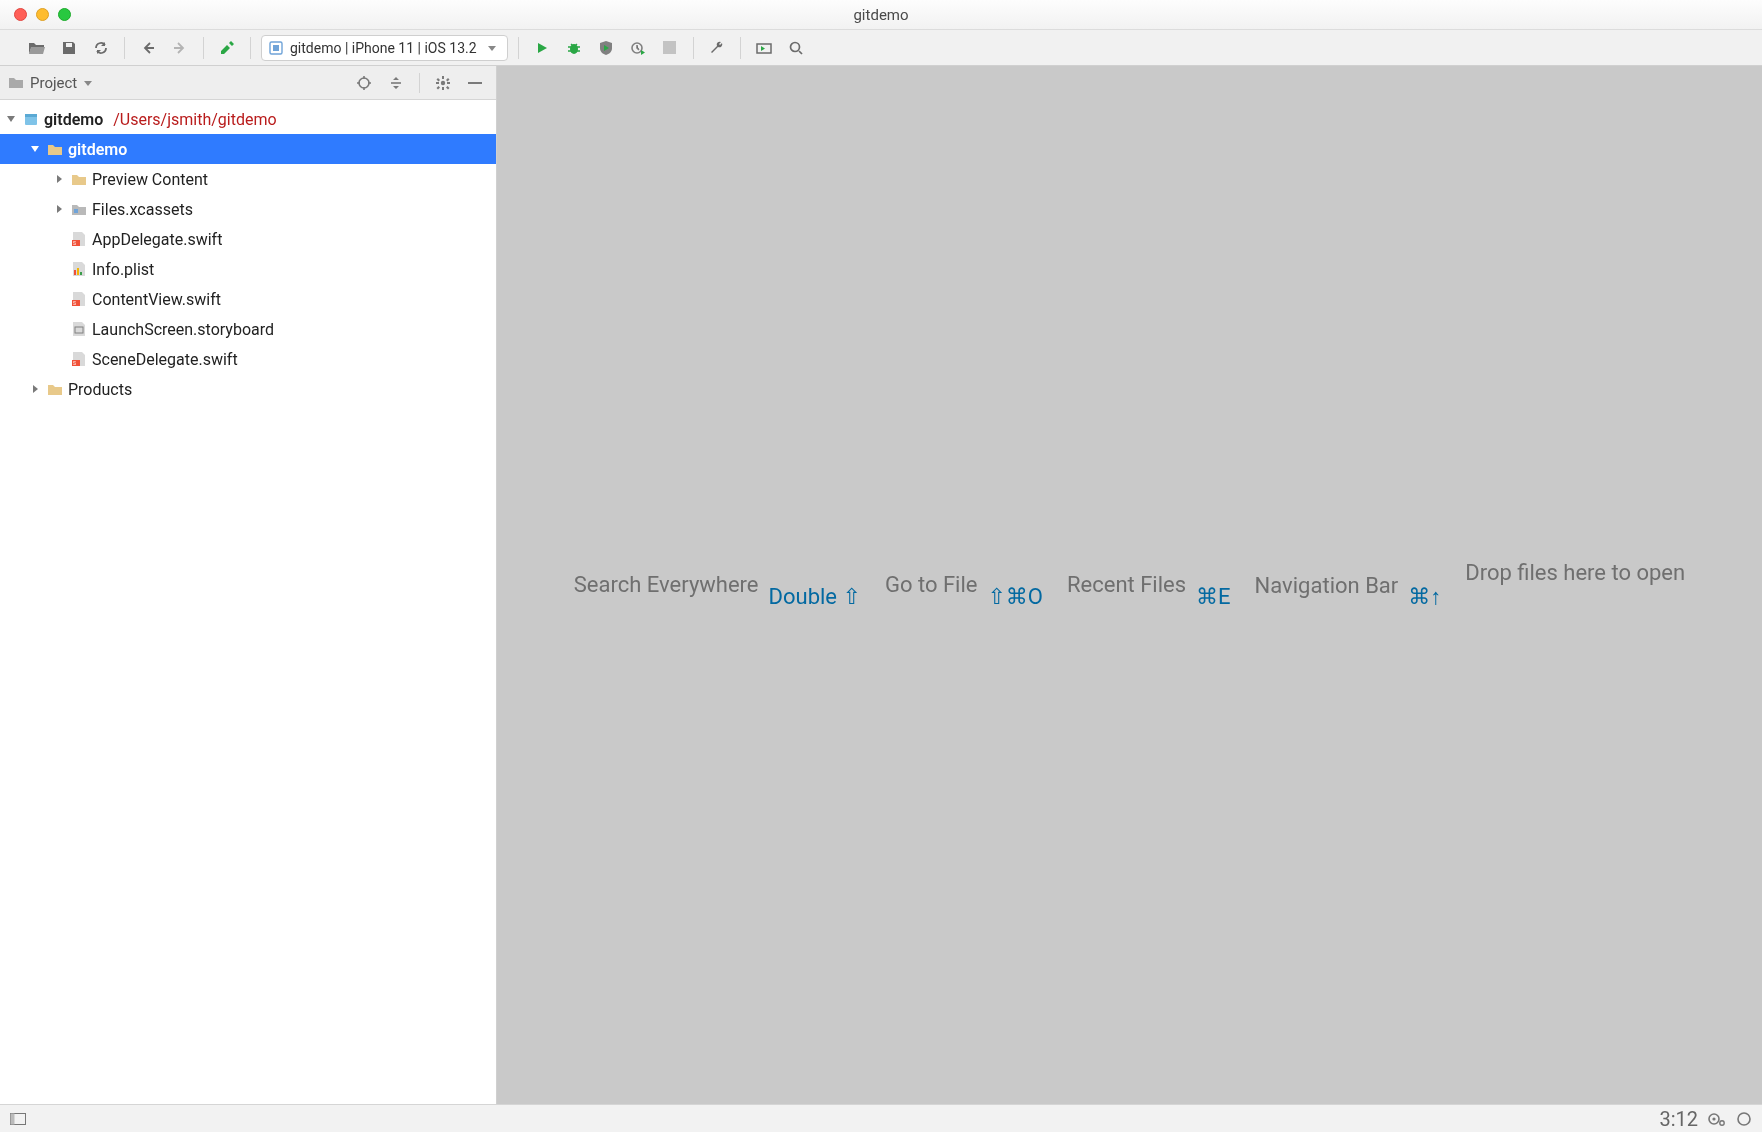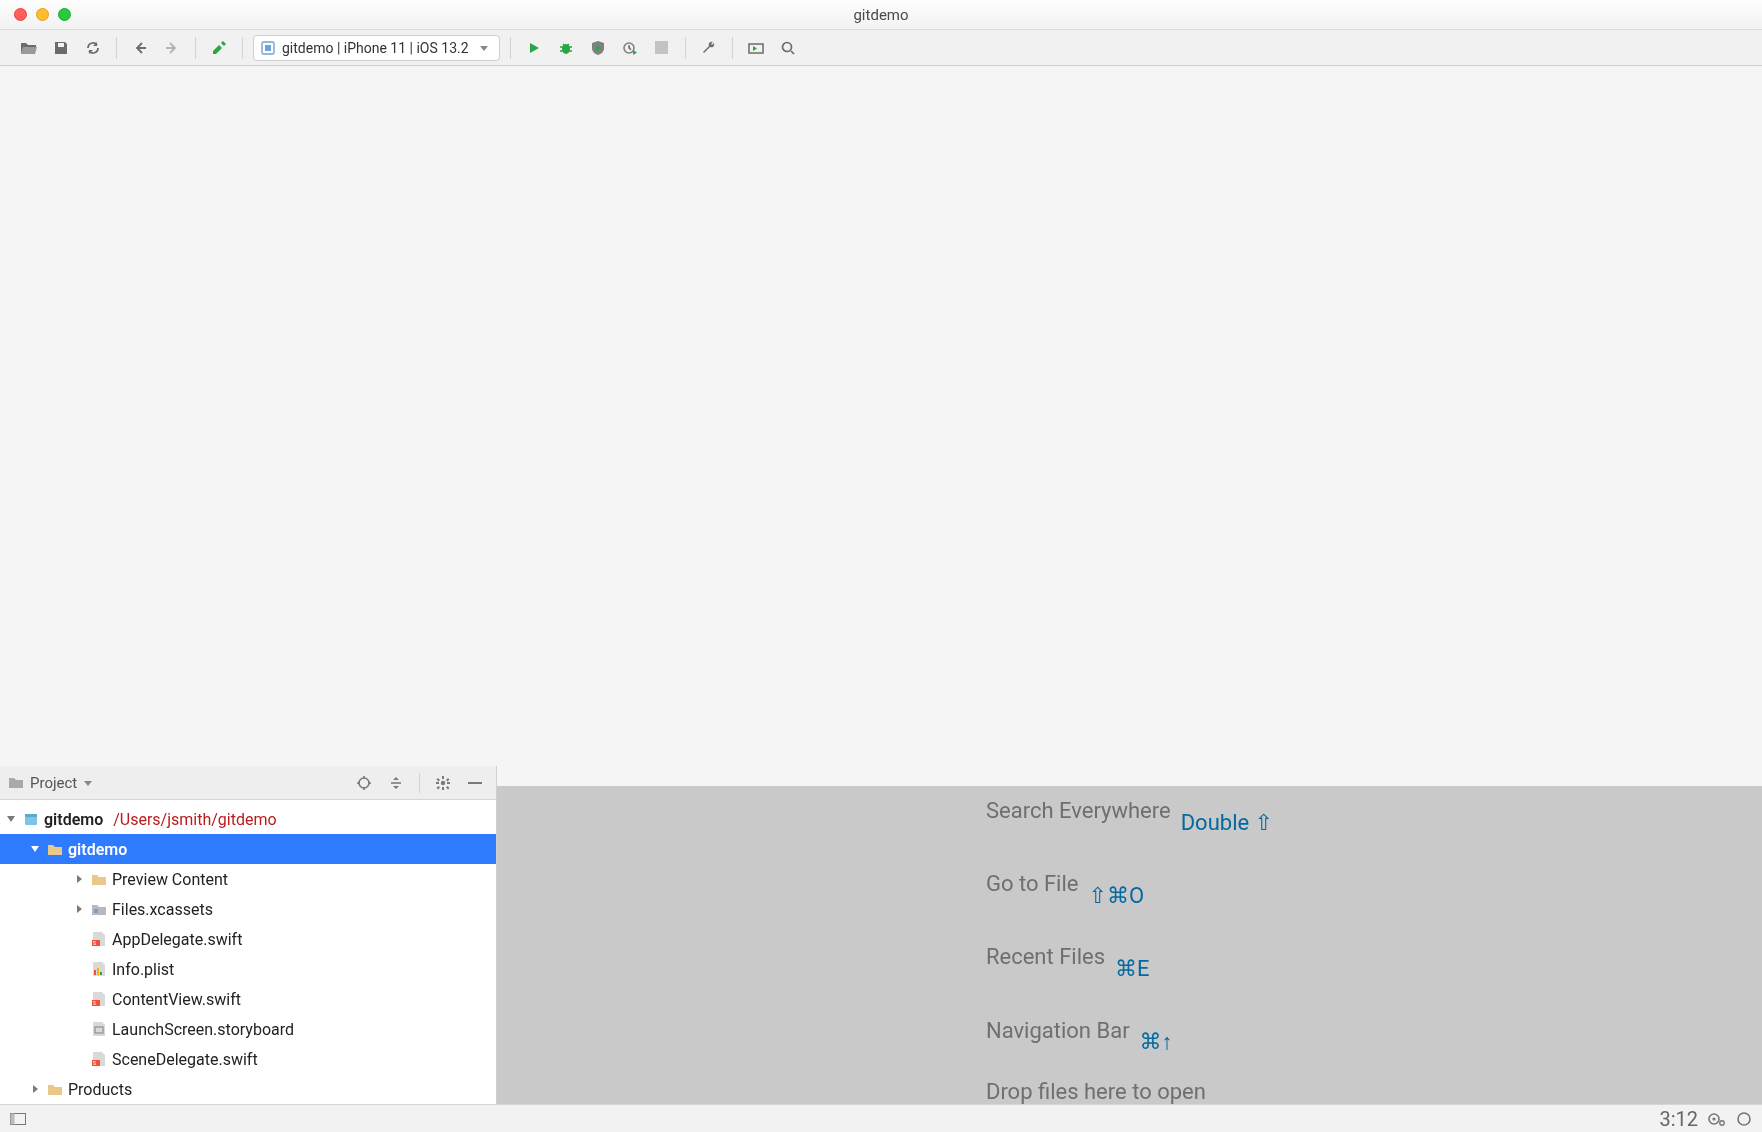--- a/index.html
+++ b/index.html
@@ -9,29 +9,29 @@
   
   .titlebar { height: 30px; display: flex; align-items: center; background: linear-gradient(#fdfdfd,#f2f2f2); border-bottom: 1px solid #dcdcdc; position: relative; }
   .traffic { display: flex; gap: 9px; padding-left: 14px; }
   .traffic .dot { width: 13px; height: 13px; border-radius: 50%; }
   .dot.close { background: #ff5f57; border:1px solid #e24640; }
   .dot.min   { background: #febc2e; border:1px solid #dea024; }
   .dot.max   { background: #28c840; border:1px solid #1dab2b; }
   .titlebar .title { position: absolute; left: 50%; transform: translateX(-50%); font-size: 15px; color: #4a4a4a; }
 
   
-  .toolbar { height: 36px; background: #f1f1f1; border-bottom: 1px solid #d0d0d0; display: flex; align-items: center; padding: 0 16px; gap: 6px; }
+  .toolbar { height: 36px; background: #f1f1f1; border-bottom: 1px solid #d0d0d0; display: flex; align-items: center; padding: 0 24px; gap: 6px; }
   .tb-btn { width: 26px; height: 26px; display: inline-flex; align-items: center; justify-content: center; border-radius: 3px; color: #6b6b6b; cursor: pointer; }
   .tb-sep { width: 1px; height: 22px; background: #d3d3d3; margin: 0 4px; }
   .run-config { display: inline-flex; align-items: center; height: 26px; padding: 0 10px 0 6px; gap: 6px; background: #fff; border: 1px solid #cfcfcf; border-radius: 4px; font-size: 14px; color: #333; cursor: pointer; }
   .run-config .cfg-icon { display:inline-flex; }
   .run-config .chev { margin-left: 4px; color:#888; }
 
   
-  .content { flex: 1; display: flex; overflow: hidden; align-items: flex-end; }
+  .content { flex: 1; display: flex; overflow: hidden; }
 
   
   .sidebar { width: 497px; display: flex; flex-direction: column; border-right: 1px solid #d0d0d0; background: #fff; }
   .panel-header { height: 34px; background: #eeeeee; border-bottom: 1px solid #d5d5d5; display: flex; align-items: center; padding: 0 8px; gap: 6px; }
   .panel-header .view-name { display: inline-flex; align-items: center; gap: 6px; color: #555; font-size: 15px; cursor: pointer; }
   .panel-header .spacer { flex: 1; }
   .panel-header .icon-btn { width: 26px; height: 26px; display: inline-flex; align-items: center; justify-content: center; color: #7a7a7a; cursor: pointer; border-radius: 3px; }
   .panel-header .vsep { width:1px; height:20px; background:#d3d3d3; margin:0 4px; }
 
   .tree { flex:1; overflow:auto; font-size: 16px; padding-top: 4px; }
@@ -39,25 +39,25 @@
   .row.sel { background: #2f7bff; color: #fff; }
   .row .arrow { width: 14px; display:inline-flex; justify-content:center; color:#7a7a7a; }
   .row.sel .arrow { color:#fff; }
   .row .ic { width: 18px; display:inline-flex; justify-content:center; }
   .row .label { }
   .row .sub { color:#b91c1c; margin-left: 6px; font-weight: 400; }
   .bold { font-weight: 600; }
 
   .ind1 { padding-left: 4px; }
   .ind2 { padding-left: 28px; }
-  .ind3 { padding-left: 72px; }
+  .ind3 { padding-left: 52px; }
 
   
   .editor { flex: 1; background: #c9c9c9; display:flex; align-items:center; justify-content:center; }
-  .tips { color:#6f6f6f; font-size: 22px; display:flex; flex-direction:column; gap: 24px; align-items:flex-start;  }
+  .tips { color:#6f6f6f; font-size: 22px; display:flex; flex-direction:row; gap: 24px; align-items:flex-start;  }
   .tips .line { display:flex; gap:10px; align-items:center; }
   .tips .shortcut { color:#0369a1;margin-top:24px; }
 
   
   .statusbar { height: 28px; background:#f2f2f2; border-top:1px solid #d5d5d5; display:flex; align-items:center; padding: 0 10px; gap:10px; color:#666; font-size:20px; }
   .statusbar .spacer { flex:1; }
 
   
   svg { display:block; }
 

